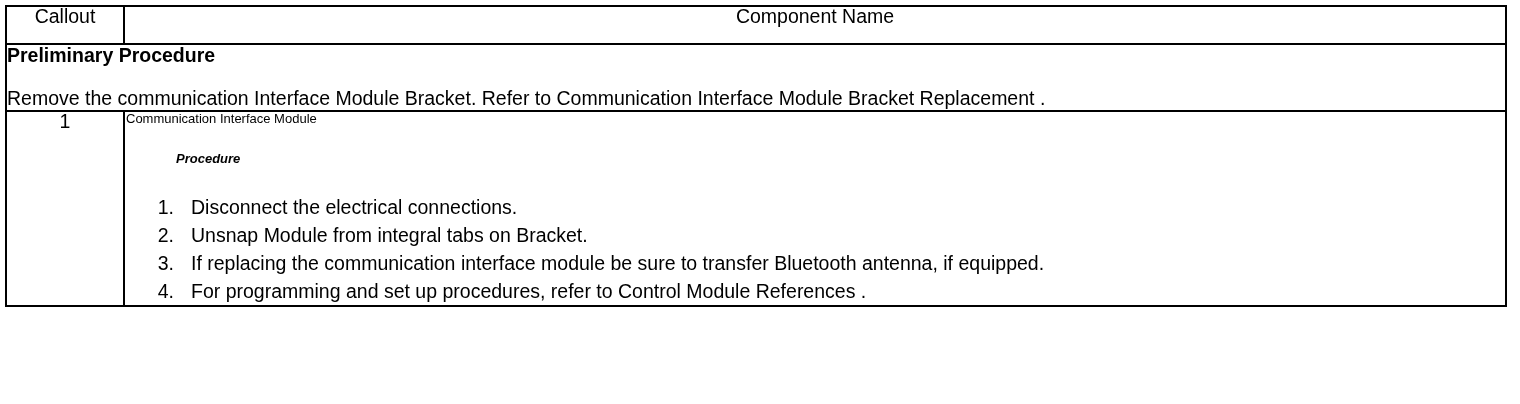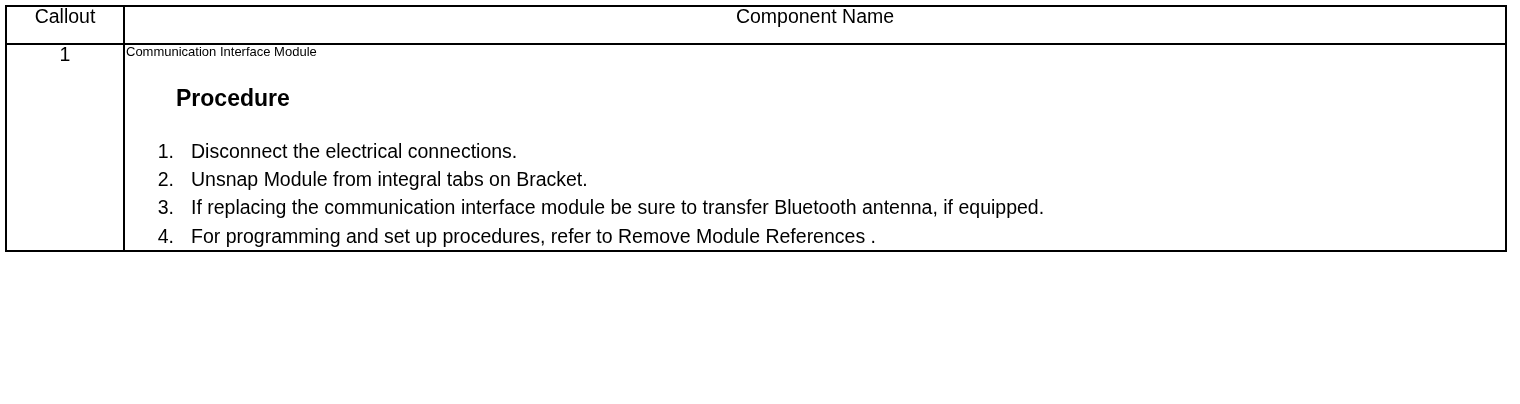--- a/index.html
+++ b/index.html
@@ -98,23 +98,24 @@
     padding: 8px 0 6px 4px;
   }
   .body-heading {
     font-size: 13px;
     line-height: 1.12;
     margin: 0 0 0 1px;
   }
   .body-gap-a { height: 26px; }
   .procedure-label {
     font-weight: bold;
-    font-size: 23px;
+    font-size: 13px;
     line-height: 1.12;
     margin: 0 0 0 51px;
+    font-style: italic;
   }
   .body-gap-b { height: 26px; }
 
   ol.steps {
     list-style: none;
     margin: 0;
     padding: 0;
   }
   ol.steps li {
     position: relative;
@@ -145,20 +146,27 @@
 
     <thead>
       <tr>
         <th class="th-callout">Callout</th>
         <th class="th-name">Component Name</th>
       </tr>
     </thead>
 
     <tbody>
 
+      <tr>
+        <td class="td-prelim" colspan="2">
+          <p class="prelim-title">Preliminary Procedure</p>
+          <div class="prelim-gap"></div>
+          <p class="prelim-text">Remove the communication Interface Module Bracket. Refer to Communication Interface Module Bracket Replacement .</p>
+        </td>
+      </tr>
 
       <tr>
         <td class="td-number">1</td>
         <td class="td-body">
           <p class="body-heading">Communication Interface Module</p>
           <div class="body-gap-a"></div>
           <p class="procedure-label">Procedure</p>
           <div class="body-gap-b"></div>
           <ol class="steps">
             <li>
@@ -168,21 +176,21 @@
             <li>
               <span class="step-num">2.</span>
               <span class="step-text">Unsnap Module from integral tabs on Bracket.</span>
             </li>
             <li>
               <span class="step-num">3.</span>
               <span class="step-text">If replacing the communication interface module be sure to transfer Bluetooth antenna, if equipped.</span>
             </li>
             <li>
               <span class="step-num">4.</span>
-              <span class="step-text">For programming and set up procedures, refer to Remove Module References .</span>
+              <span class="step-text">For programming and set up procedures, refer to Control Module References .</span>
             </li>
           </ol>
         </td>
       </tr>
 
     </tbody>
   </table>
 
 </div>
 

